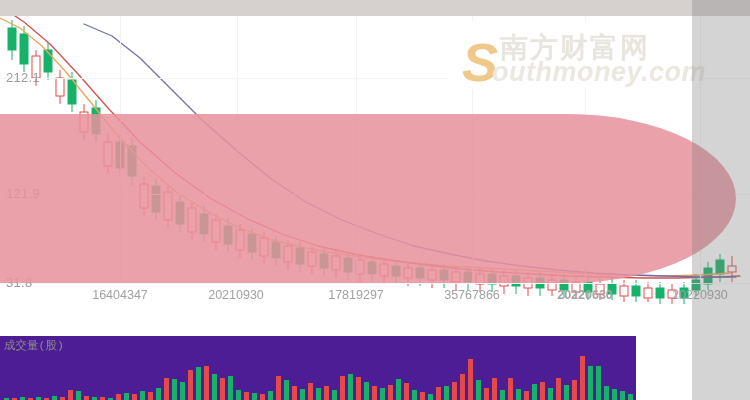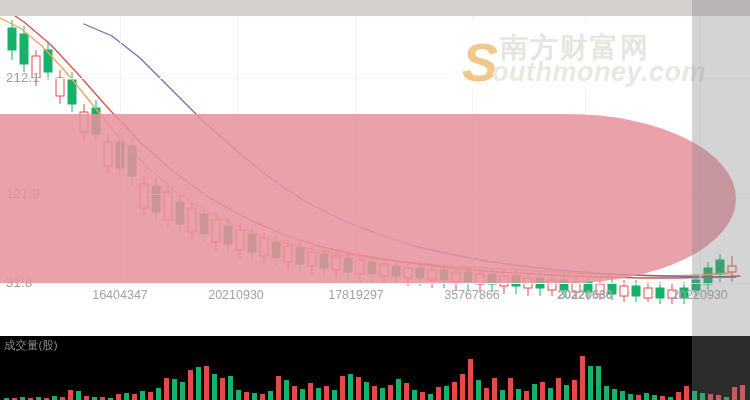--- a/index.html
+++ b/index.html
@@ -45,22 +45,22 @@
     position:absolute; left:0; bottom:0; width:750px; height:28px;
   }
   .xlabel {
     position:absolute; top:4px;
     font-size:12.5px; color:#a2a2a2;
     transform:translateX(-50%); white-space:nowrap;
   }
 
   
   .vol-panel {
-    position:absolute; left:0; top:336px; width:750px; height:64px;
-    background:#000000; overflow:hidden;
+    position:absolute; left:0; top:336px; width:636px; height:64px;
+    background:#4c1d95; overflow:hidden;font-family:Liberation Mono, monospace;
   }
   .vol-title {
     position:absolute; left:4px; top:2px;
     font-size:11.5px; color:#8e8a89;
   }
   .vol-bars { position:absolute; left:0; bottom:0; width:750px; height:46px; }
   .vbar { position:absolute; bottom:0; }
 
   
   .pink-band {

